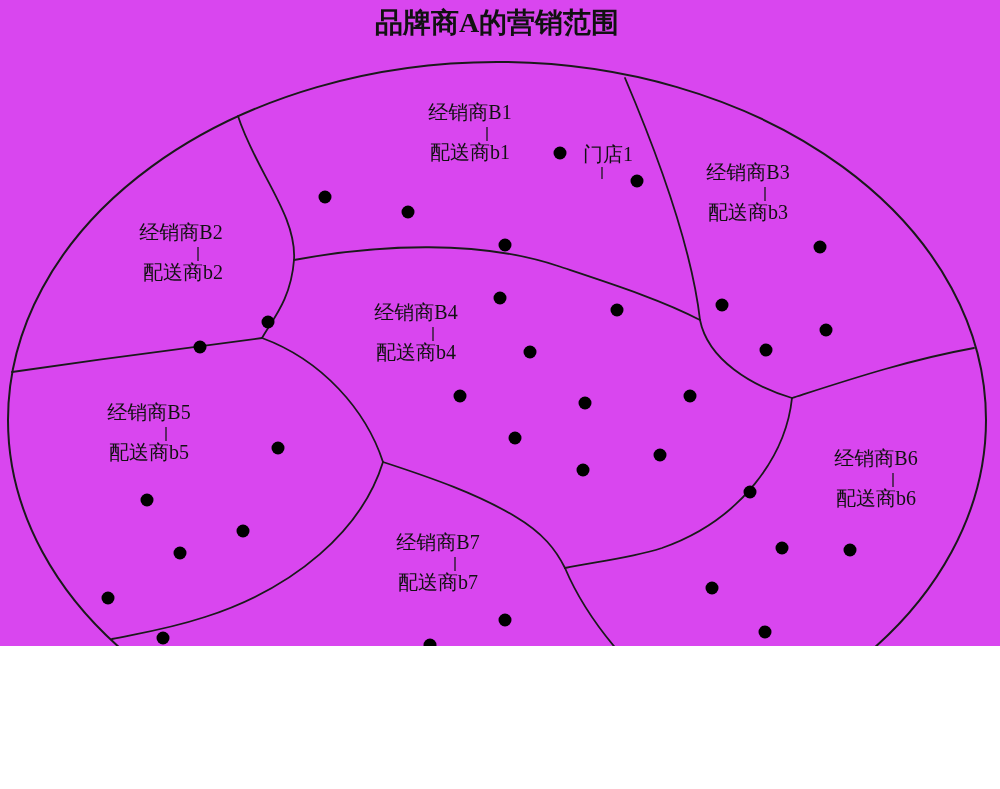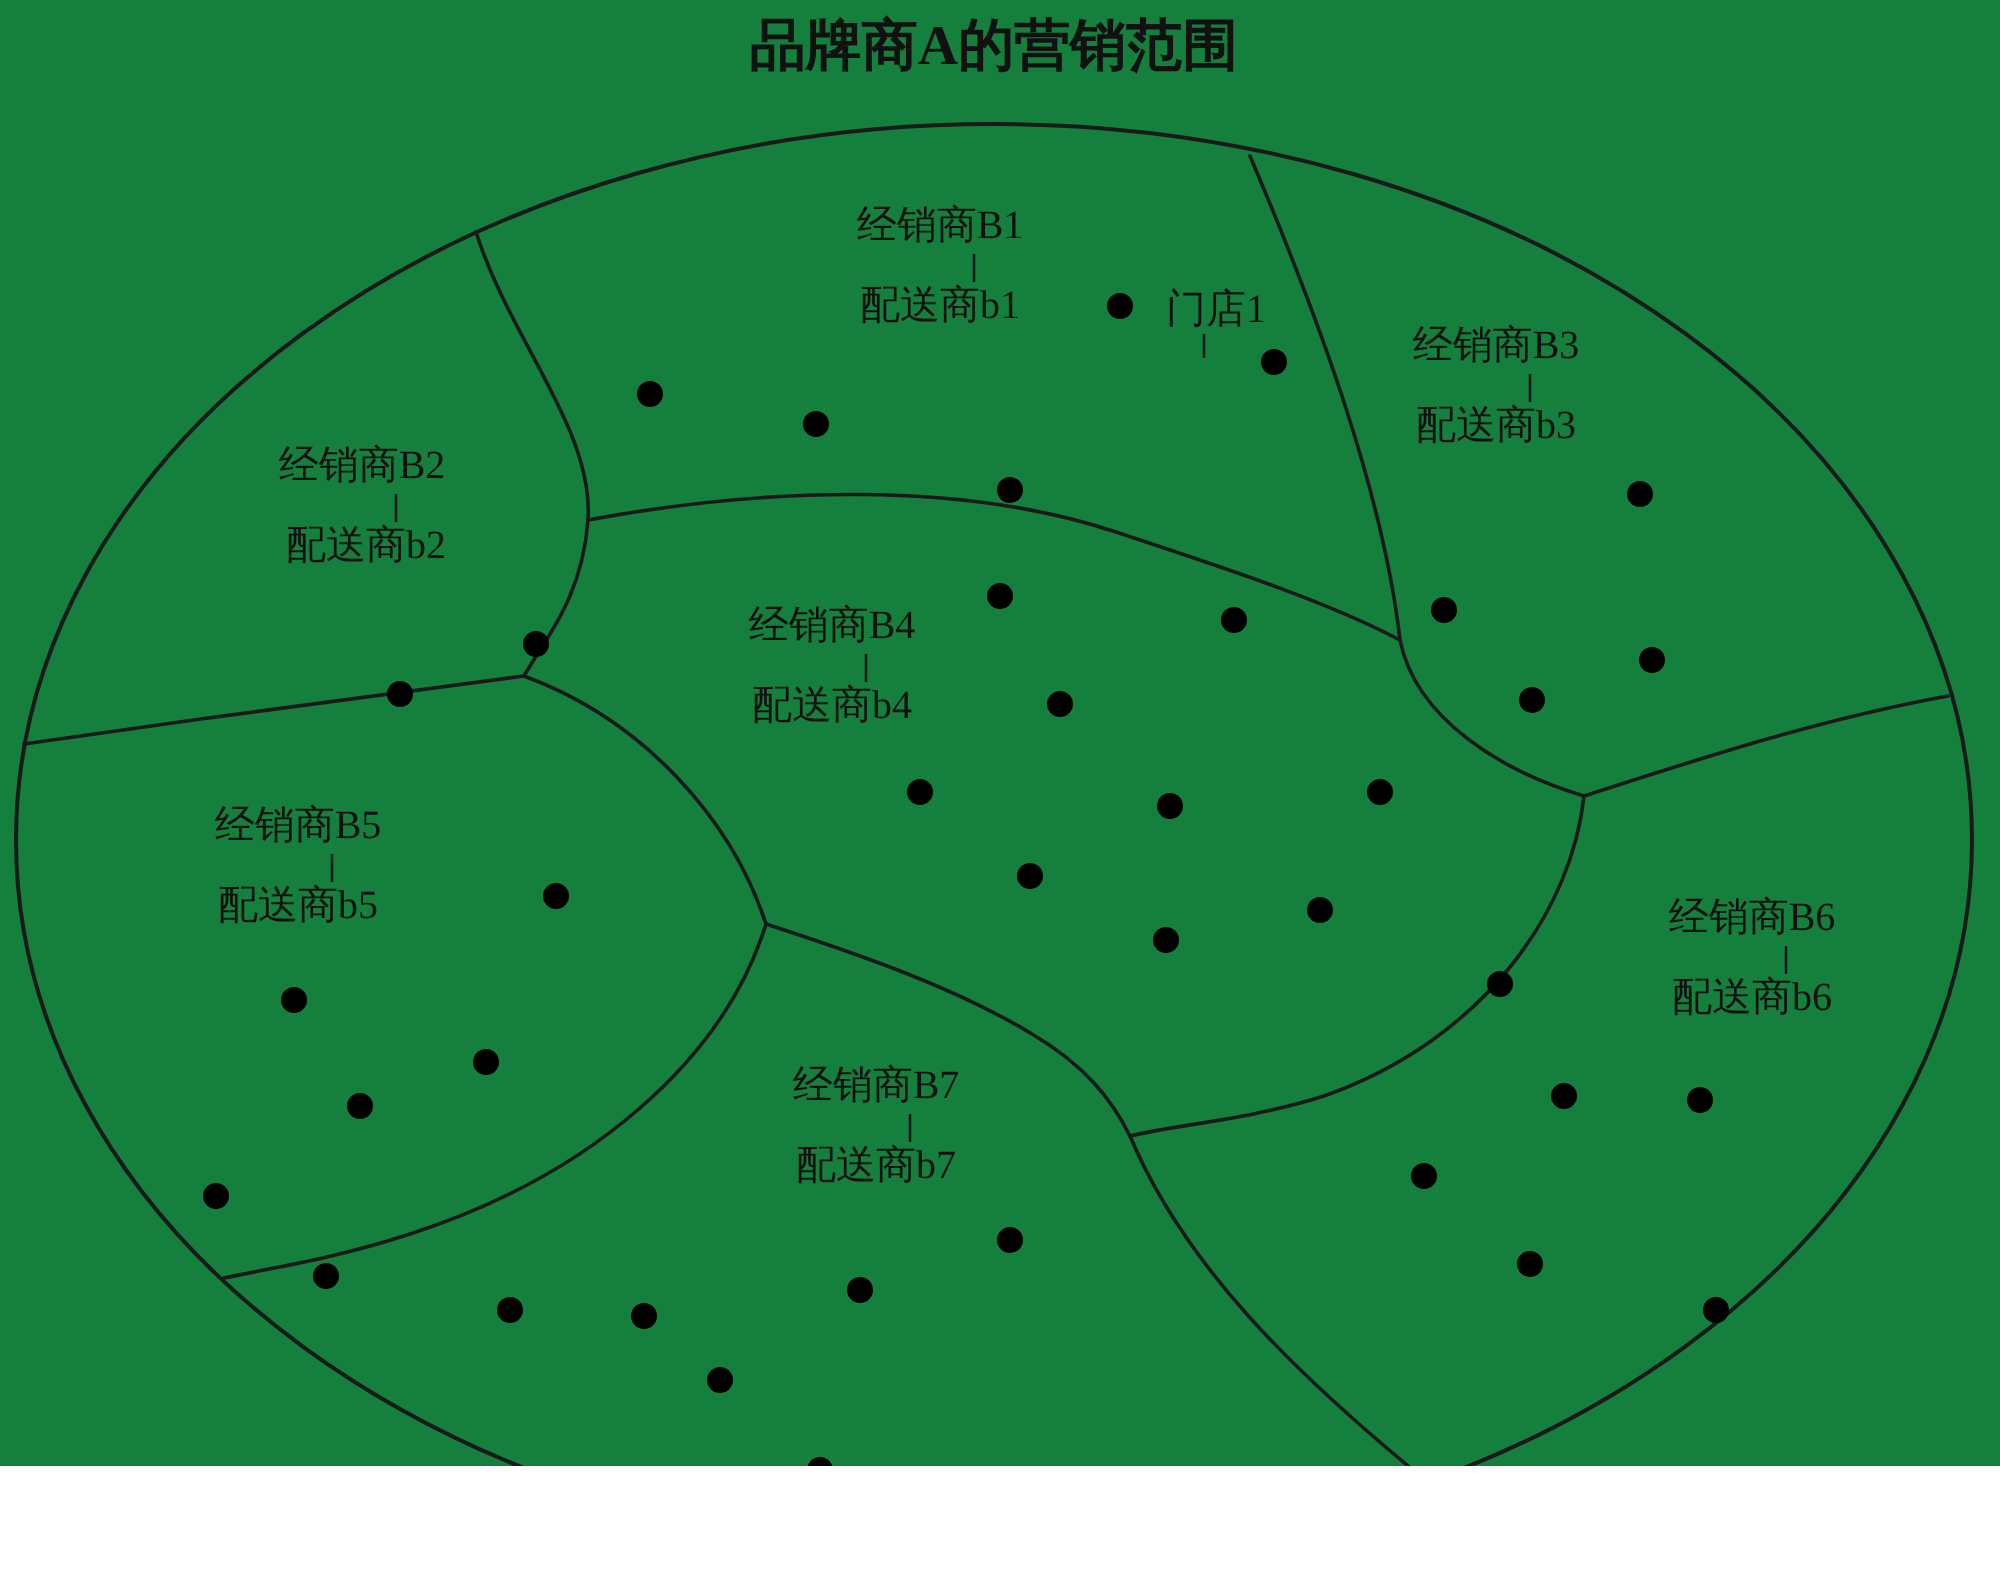--- a/index.html
+++ b/index.html
@@ -3,22 +3,22 @@
 <meta charset="utf-8">
 <style>
   html, body {
     margin: 0;
     padding: 0;
     background: #ffffff;
   }
   #stage {
     position: relative;
     width: 1000px;
-    height: 733px;
-    background: #15803d;
+    height: 646px;
+    background: #d946ef;
     overflow: hidden;
     font-family: "Liberation Serif", "DejaVu Serif", serif;
   }
   svg { display: block; }
   .outline {
     fill: none;
     stroke: #1a1a1a;
     stroke-width: 2;
   }
   .boundary {

